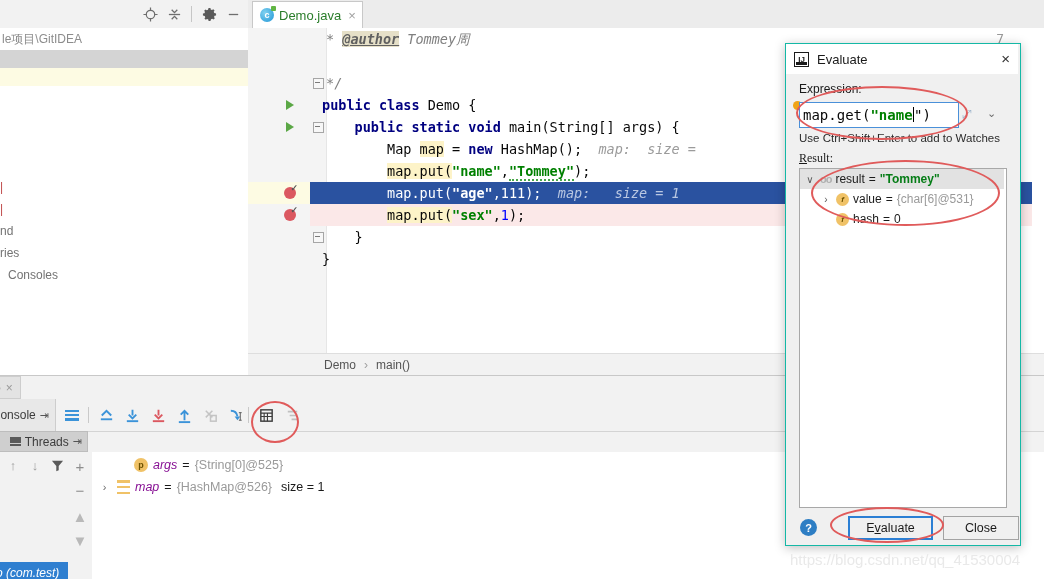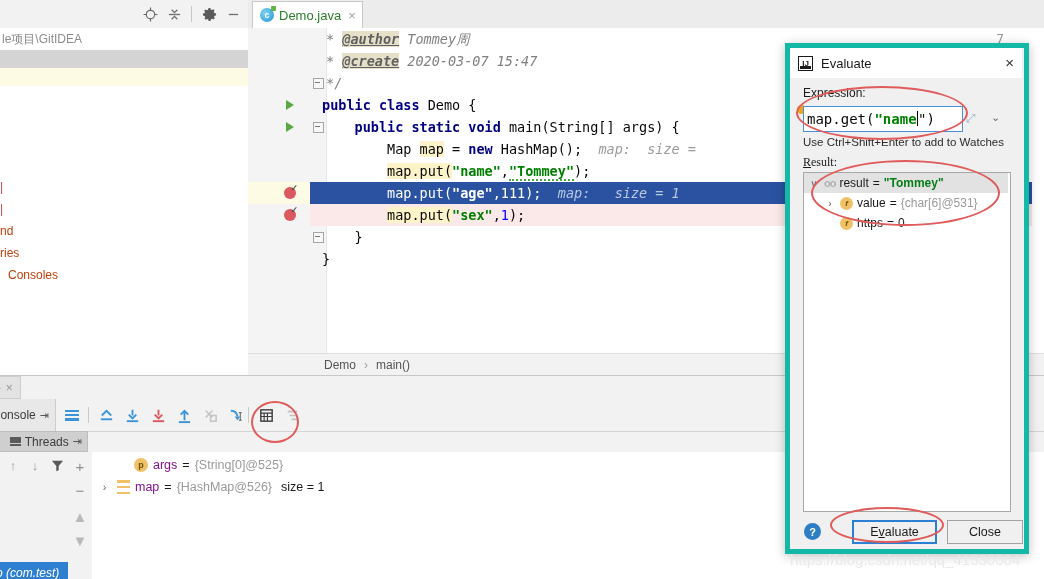--- a/index.html
+++ b/index.html
@@ -17,21 +17,21 @@
   #topbar-icons{position:absolute;right:4px;top:0;height:28px;display:flex;align-items:center;gap:2px;}
   .tbicon{width:22px;height:22px;display:flex;align-items:center;justify-content:center;color:#6e6e6e;}
   .tbsep{width:1px;height:16px;background:#c6c6c6;margin:0 4px;}
 
   
   #leftpanel{left:0;top:28px;width:248px;height:347px;background:#ffffff;border-right:1px solid #fca5a5;}
   #proj-path{position:absolute;left:0;top:0;height:22px;line-height:22px;padding-left:2px;
      color:#8c8c8c;font-size:12px;white-space:nowrap;}
   #proj-sel{position:absolute;left:0;top:22px;width:248px;height:18px;background:#d4d4d4;}
   #proj-hl{position:absolute;left:0;top:40px;width:248px;height:18px;background:#fdfbe3;}
-  .proj-frag{position:absolute;white-space:nowrap;font-size:12px;color:#c2410c;}
+  .proj-frag{position:absolute;white-space:nowrap;font-size:12px;color:#737373;}
 
   
   #editor{left:248px;top:0;width:796px;height:375px;background:#ffffff;}
   #tabstrip{position:absolute;left:0;top:0;width:796px;height:28px;background:#ececec;border-bottom:1px solid #c8c8c8;}
   #tab-demo{position:absolute;left:4px;top:1px;height:27px;background:#ffffff;border:1px solid #c8c8c8;border-bottom:none;
      display:flex;align-items:center;padding:0 6px 0 7px;gap:5px;box-sizing:border-box;}
   #tab-demo .tablabel{color:#2a7d2a;font-size:13px;}
   #tab-close{color:#a0a0a0;font-size:13px;line-height:1;padding-left:2px;}
   .cicon{width:14px;height:14px;border-radius:50%;background:radial-gradient(circle at 35% 35%,#7fd1f0,#2196d6);
      color:#fff;font-size:9px;font-weight:bold;display:flex;align-items:center;justify-content:center;position:relative;}
@@ -106,27 +106,27 @@
 
   #vars-sidebar{position:absolute;left:68px;top:76px;width:24px;height:128px;background:#f2f2f2;border-right:1px solid #d4d4d4;}
   .vsb{position:absolute;left:0;width:24px;height:24px;display:flex;align-items:center;justify-content:center;color:#8e8e8e;font-size:15px;}
   #vars-body{position:absolute;left:92px;top:76px;width:952px;height:128px;background:#ffffff;}
   .varrow{position:absolute;left:0;height:22px;display:flex;align-items:center;gap:5px;padding-left:6px;box-sizing:border-box;}
   .vchev{width:13px;text-align:center;color:#6b6b6b;font-size:11px;}
   .vicon{width:14px;height:14px;border-radius:50%;background:#f0c267;color:#6d5100;font-size:9px;font-weight:bold;
       display:flex;align-items:center;justify-content:center;}
   .vicon.sq{border-radius:2px;background:transparent;flex-direction:column;justify-content:space-between;padding:1px 0;}
   .vicon.sq i{display:block;width:13px;height:2.5px;background:#f0c267;}
-  .vname{color:#871094;font-size:12.5px;}
+  .vname{color:#871094;font-size:12.5px;font-style:italic;}
   .veq{color:#1a1a1a;font-size:12.5px;}
   .vval{color:#9a9a9a;font-size:12.5px;}
   .vsize{color:#1a1a1a;font-size:12.5px;}
 
   
-  #evaldlg{left:785px;top:43px;width:234px;height:501px;background:#f0f0f0;border:5px solid #14b8a6;
+  #evaldlg{left:785px;top:43px;width:234px;height:501px;background:#f0f0f0;border:1px solid #14b8a6;
       box-shadow:0 2px 10px rgba(0,0,0,.25);}
   #eval-title{position:absolute;left:0;top:0;width:232px;height:30px;background:#ffffff;
       display:flex;align-items:center;padding:0 8px;box-sizing:border-box;gap:8px;}
   #eval-title .t{font-size:13px;color:#1a1a1a;}
   #eval-ij{width:15px;height:15px;background:#fff;border:1.5px solid #1a1a1a;display:flex;align-items:center;
       justify-content:center;font-size:8px;font-weight:bold;color:#1a1a1a;position:relative;box-sizing:border-box;}
   #eval-ij:after{content:"";position:absolute;left:1px;right:1px;bottom:1px;height:3px;background:#1a1a1a;}
   #eval-x{position:absolute;right:8px;top:7px;font-size:15px;color:#333;line-height:1;}
 
   #eval-body{position:absolute;left:0;top:30px;width:232px;height:469px;background:#f0f0f0;}
@@ -260,21 +260,20 @@
       </div>
     <div class="fold" style="top:88px;">
         <span class="foldbox"></span>
       </div>
     <div class="fold" style="top:198px;">
         <span class="foldbox"></span>
       </div>
 
     <div class="cline" style="top:0px;"><span class="cmt">*</span><span class="cmt"> </span><span class="jdtag">@author</span><span class="cmt"> </span><span class="cmt">Tommey周</span></div>
 
-    <div class="cline" style="top:22px;"><span class="cmt">*</span><span class="cmt"> </span><span class="jdtag">@create</span><span class="cmt"> </span><span class="cmt">2020-03-07 15:47</span></div>
 
     <div class="cline cmt" style="top:44px;">*/</div>
 
     <div class="cline" style="top:66px;left:74px;"><span class="kw">public class</span><span> Demo {</span></div>
 
     <div class="cline" style="top:88px;left:74px;"><span>    </span><span class="kw">public static void</span><span> main(String[] args) {</span></div>
 
     <div class="cline" style="top:110px;left:74px;"><span>        </span><span>Map </span><span class="mapvar">map</span><span> = </span><span class="kw">new</span><span> HashMap();</span><span class="hint">  </span><span class="hint">map:  size =</span></div>
 
     <div class="cline" style="top:132px;left:74px;"><span>        </span><span class="mapvar">map.</span><span class="mapvar">put(</span><span class="str">"name"</span><span>,</span><span class="str squig">"Tommey"</span><span>);</span></div>
@@ -461,21 +460,21 @@
         <span class="rchev">›</span>
         <span class="ricon-f">f</span>
         <span class="rname">value</span>
         <span class="rname"> = </span>
         <span class="rval-grey">{char[6]@531}</span>
       </div>
 
       <div class="resrow" style="top:40px;left:20px;">
         <span class="rchev"></span>
         <span class="ricon-f">f</span>
-        <span class="rname">https</span>
+        <span class="rname">hash</span>
         <span class="rname"> = </span>
         <span class="rval-num">0</span>
       </div>
     </div>
 
     <div id="btnrow">
       <div id="help-btn">?</div>
       <div id="eval-btn">
           <span>E</span>
           <u>v</u>

